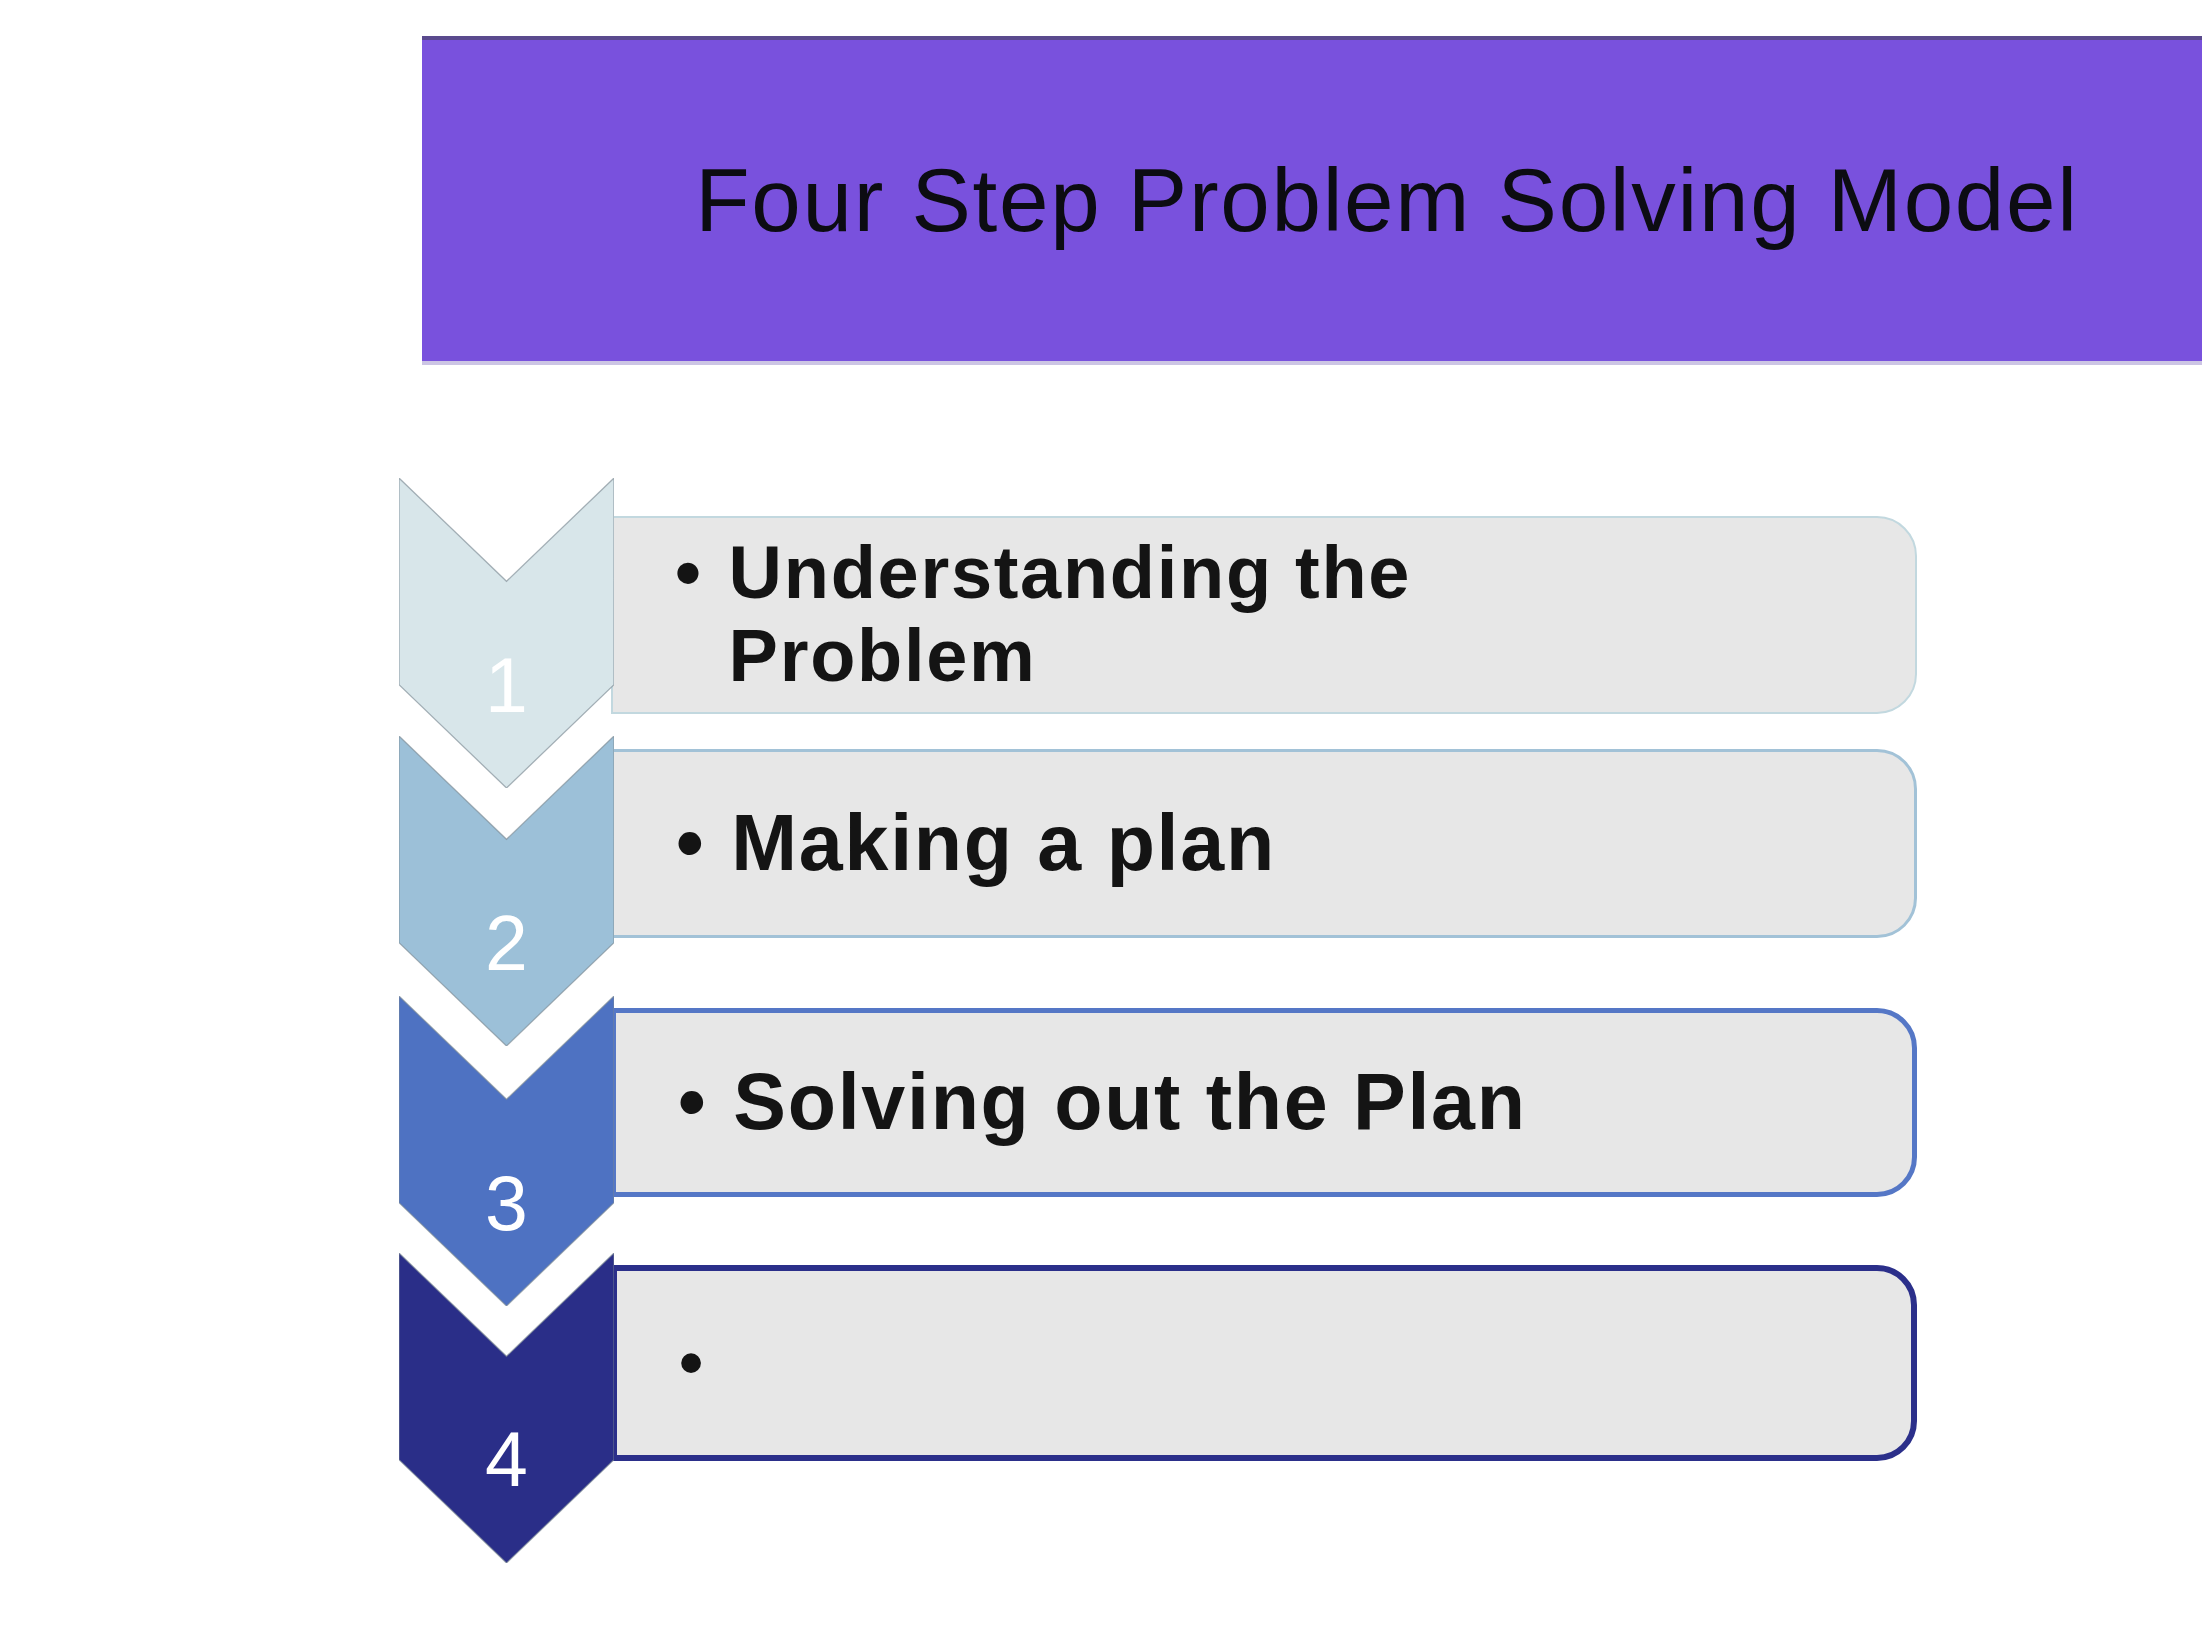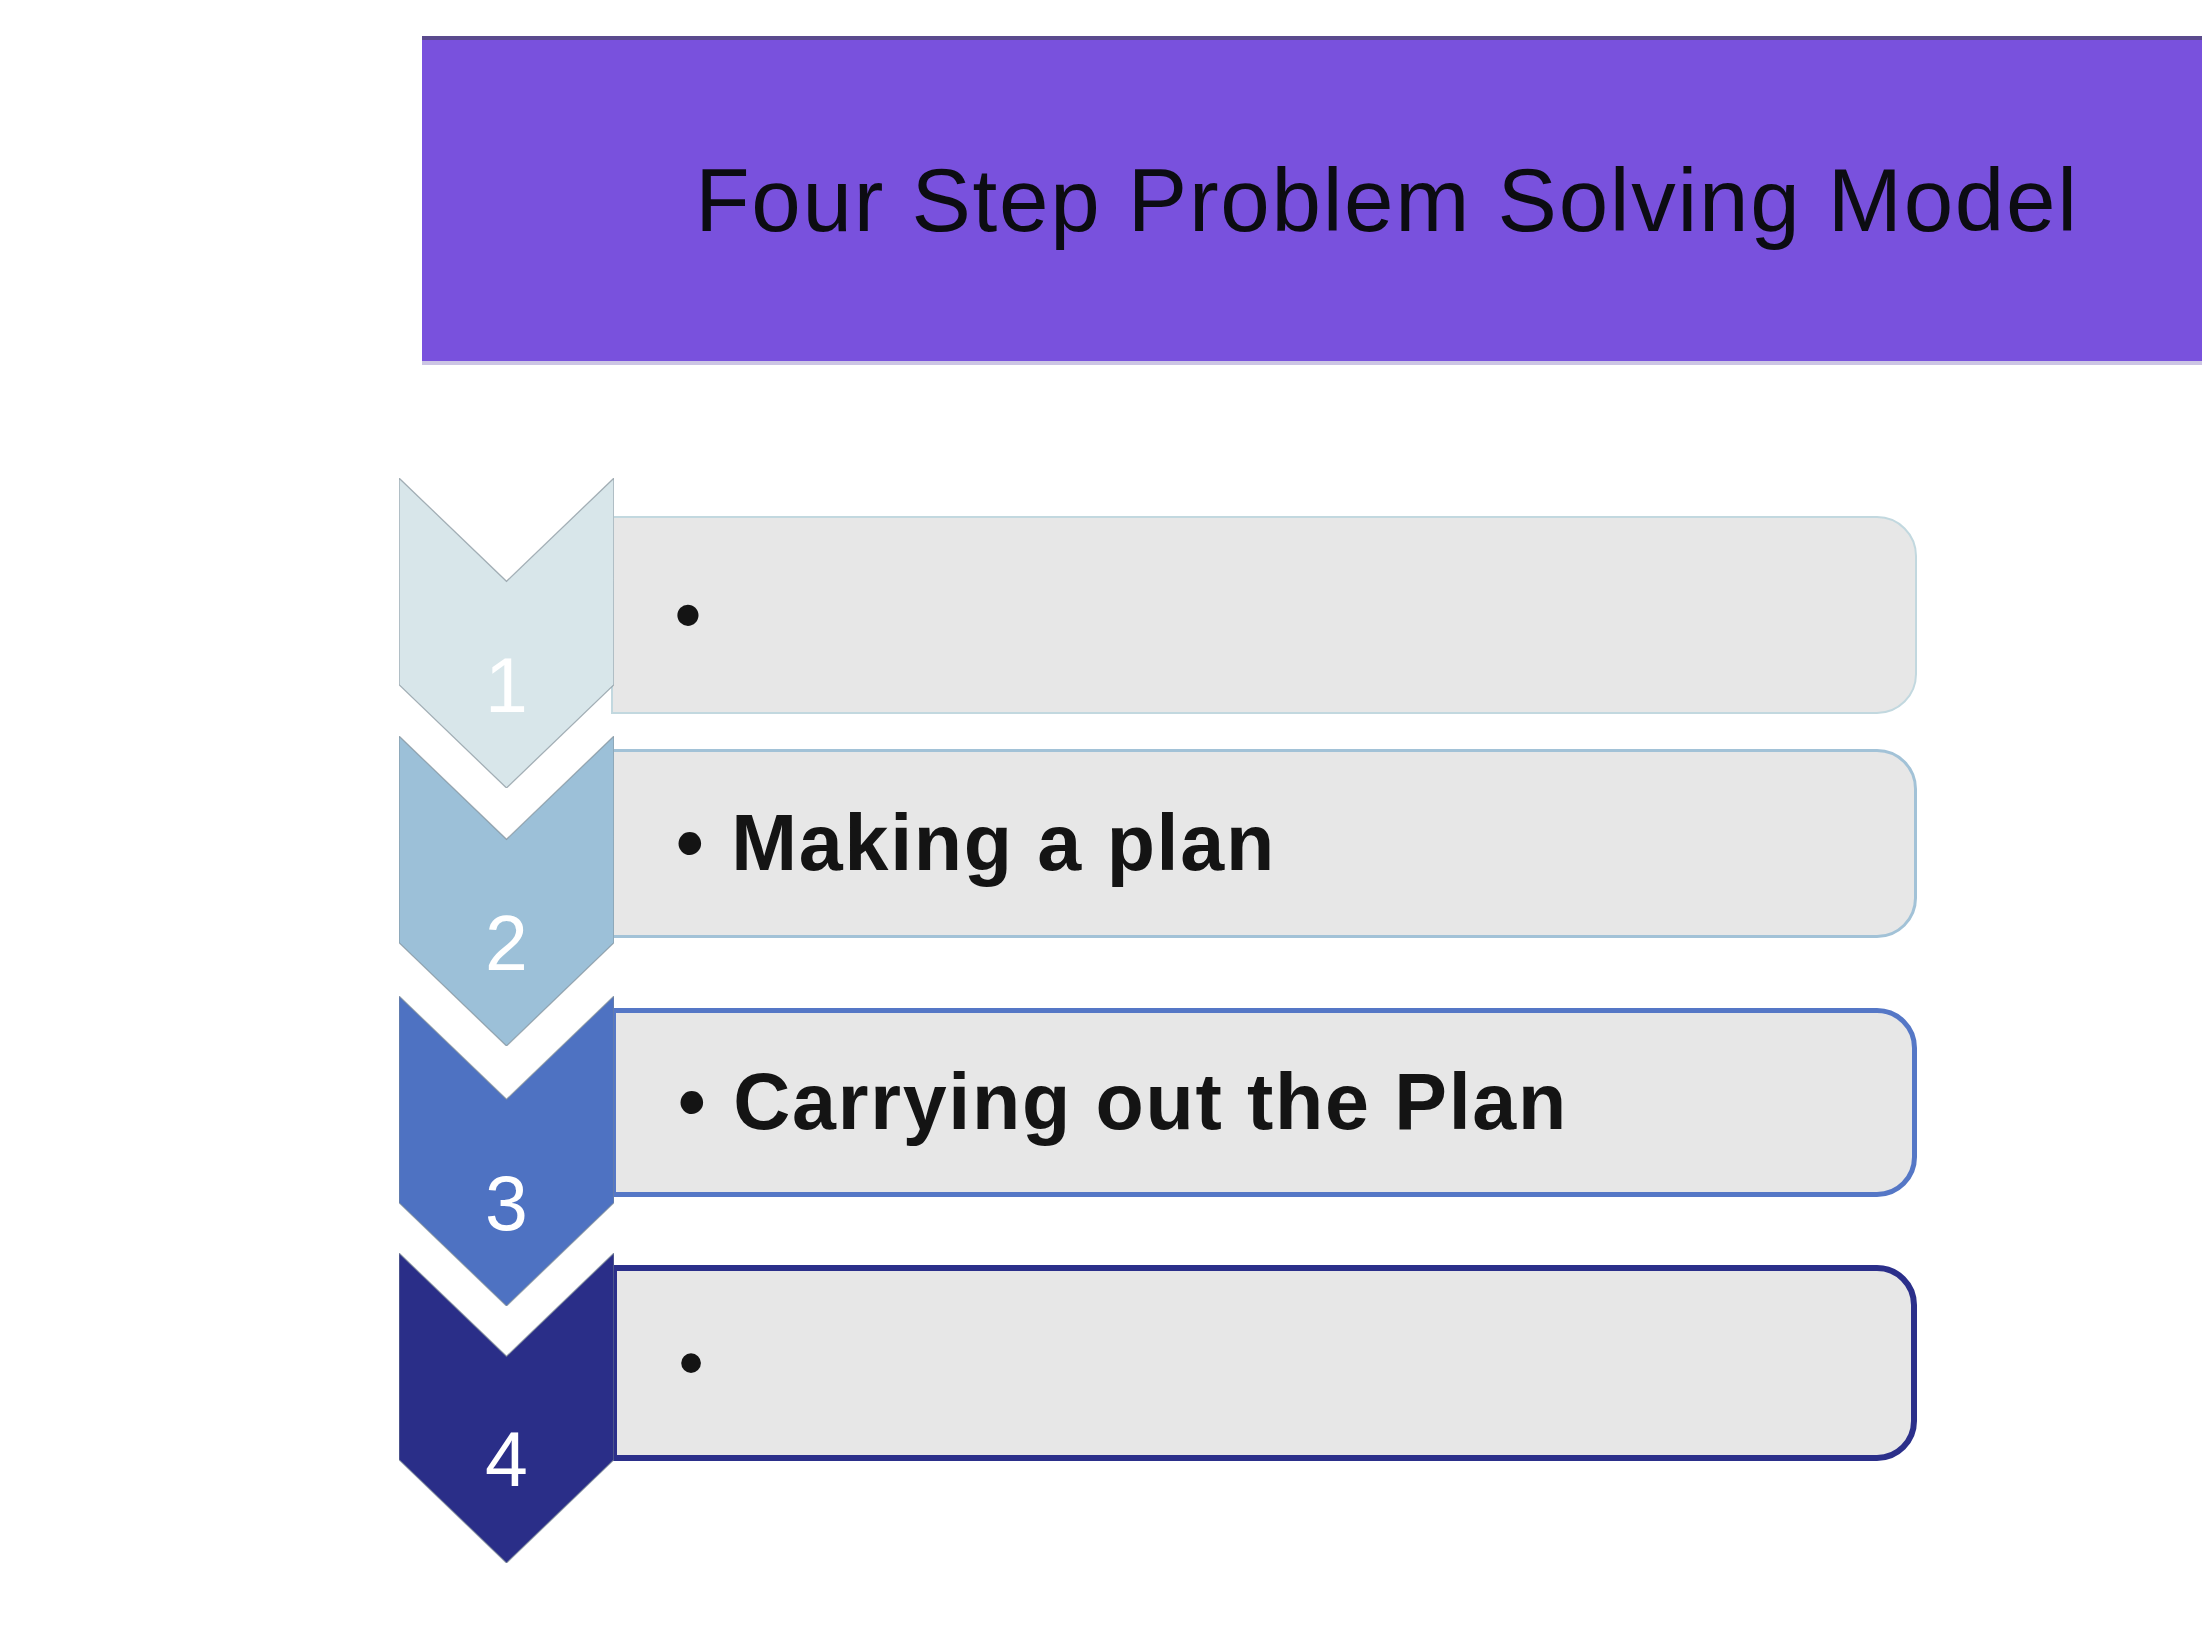--- a/index.html
+++ b/index.html
@@ -93,20 +93,21 @@
 
 <div class="slide">
   <header class="banner" id="banner" style="background: rgb(121, 81, 221);">
     <h1 style="color: rgb(12, 12, 18);">Four Step Problem Solving Model</h1>
   </header>
   <div class="diagram" id="diagram">
       <div class="row">
     <div class="box" style="top: 516px; height: 198px; background: rgb(231, 231, 231); border: 2.6px solid rgb(194, 216, 223);">
       <div class="box-text" style="font-size: 74px; color: rgb(20, 20, 20);">
         <span class="bullet">•</span>
+        <span class="label">Understanding the<br>Problem</span>
       </div>
     </div>
     <svg class="chev" viewBox="0 0 250 360" preserveAspectRatio="none" style="top: 478px;">
       <polygon points="0,0 125,120 250,0 250,240 125,360 0,240" fill="#D8E6EA"></polygon>
     </svg>
     <div class="num" style="top: 582px; color: rgb(255, 255, 255);">1</div>
   </div>
       <div class="row">
     <div class="box" style="top: 749px; height: 189px; background: rgb(231, 231, 231); border: 3.4px solid rgb(162, 194, 215);">
       <div class="box-text" style="font-size: 79px; color: rgb(20, 20, 20);">
@@ -116,21 +117,21 @@
     </div>
     <svg class="chev" viewBox="0 0 250 360" preserveAspectRatio="none" style="top: 736px;">
       <polygon points="0,0 125,120 250,0 250,240 125,360 0,240" fill="#9CC0D8"></polygon>
     </svg>
     <div class="num" style="top: 840px; color: rgb(255, 255, 255);">2</div>
   </div>
       <div class="row">
     <div class="box" style="top: 1008px; height: 189px; background: rgb(231, 231, 231); border: 5.2px solid rgb(85, 119, 198);">
       <div class="box-text" style="font-size: 79px; color: rgb(20, 20, 20);">
         <span class="bullet">•</span>
-        <span class="label">Carrying out the Plan</span>
+        <span class="label">Solving out the Plan</span>
       </div>
     </div>
     <svg class="chev" viewBox="0 0 250 360" preserveAspectRatio="none" style="top: 996px;">
       <polygon points="0,0 125,120 250,0 250,240 125,360 0,240" fill="#4E72C2"></polygon>
     </svg>
     <div class="num" style="top: 1100px; color: rgb(255, 255, 255);">3</div>
   </div>
       <div class="row">
     <div class="box" style="top: 1265px; height: 196px; background: rgb(231, 231, 231); border: 6px solid rgb(43, 47, 138);">
       <div class="box-text" style="font-size: 69px; color: rgb(20, 20, 20);">

